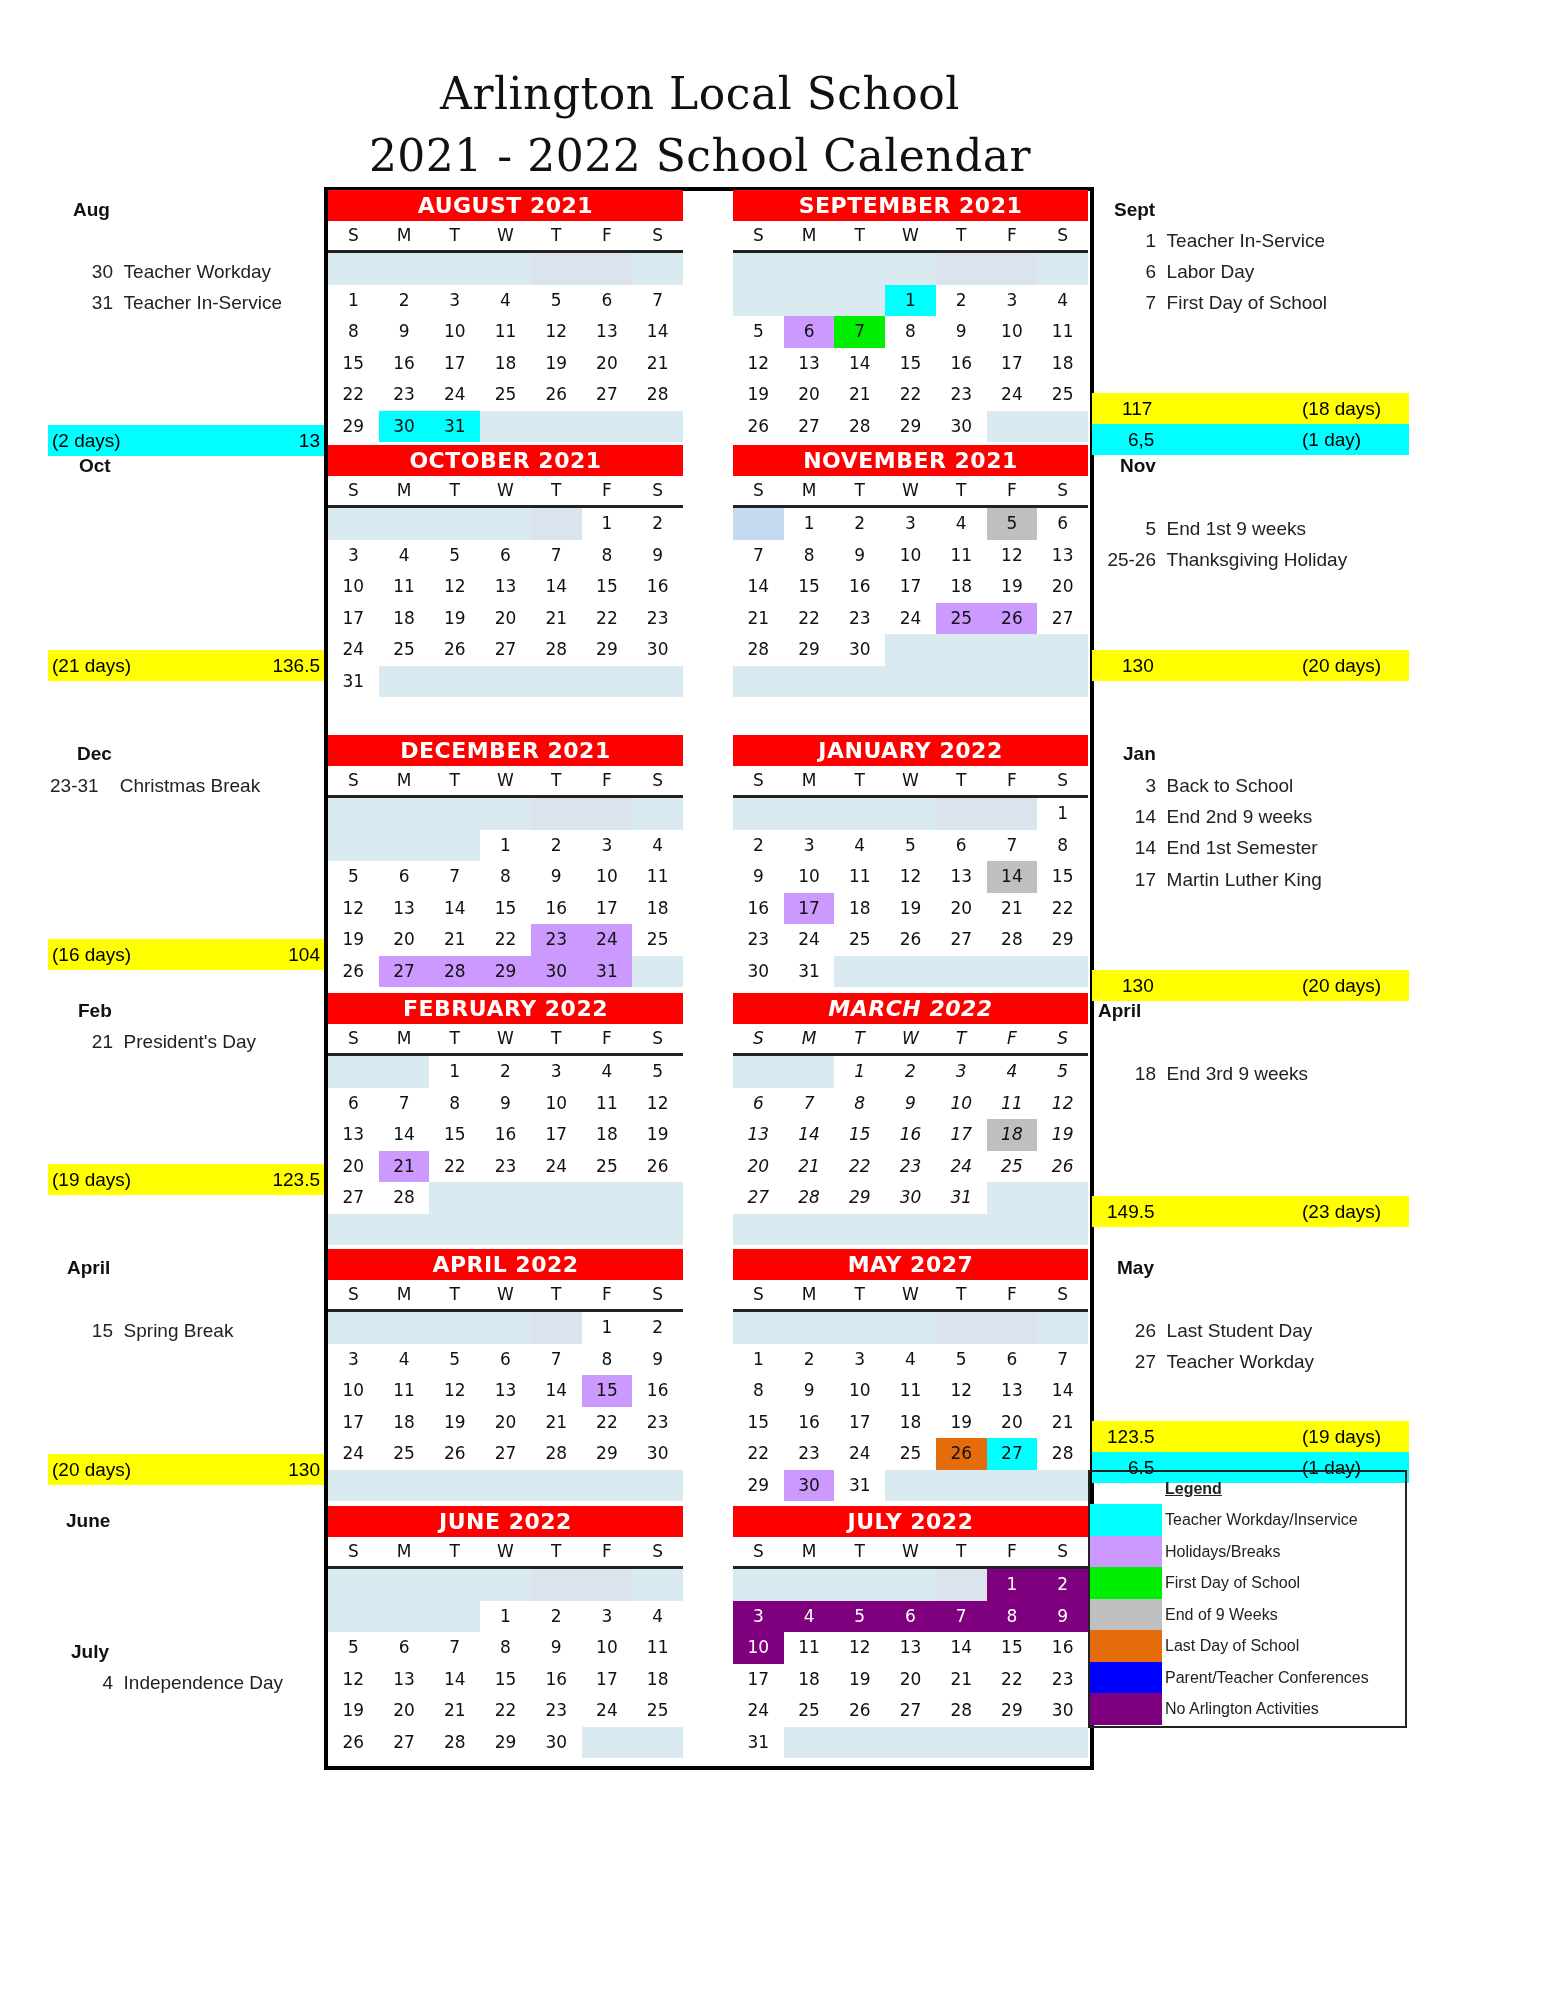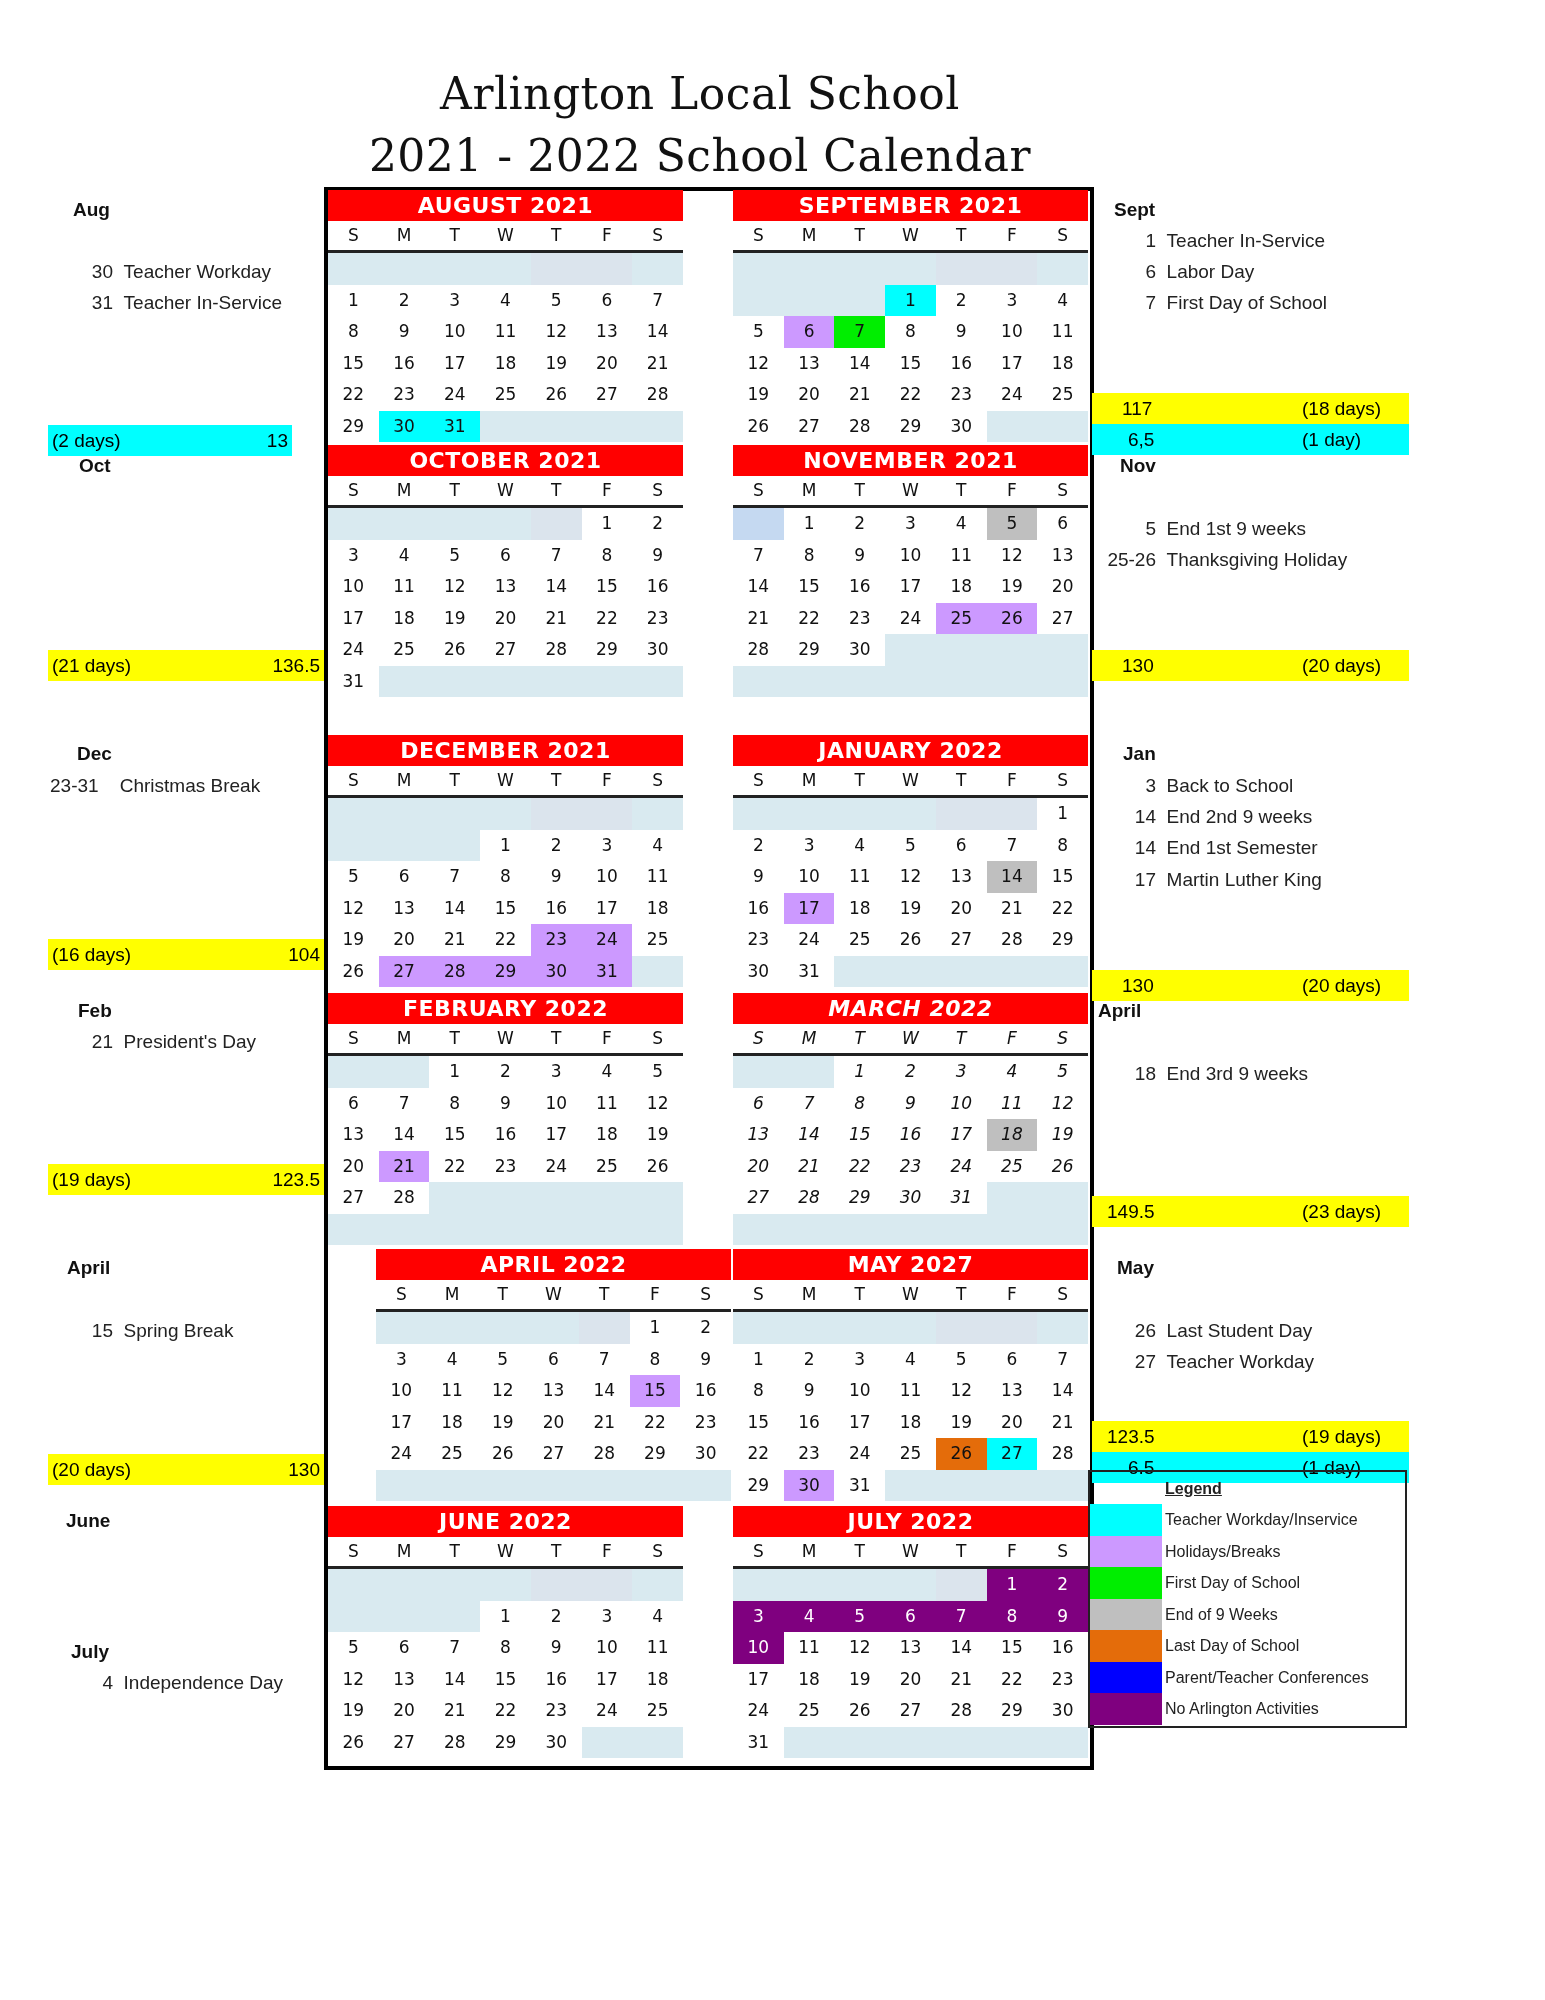--- a/index.html
+++ b/index.html
@@ -485,21 +485,21 @@
       <div class="cell blank"></div>
       <div class="cell blank"></div>
       <div class="cell blank"></div>
       <div class="cell blank"></div>
       <div class="cell blank"></div>
       <div class="cell blank"></div>
       <div class="cell blank"></div>
       <div class="cell blank"></div>
     </div>
   </div>
-<div class="month" style="left:328px;top:1249px;padding-left:48px;">
+<div class="month" style="left:328px;top:1249px;">
     <div class="mhead">APRIL 2022</div>
     <div class="dow">
       <span>S</span>
       <span>M</span>
       <span>T</span>
       <span>W</span>
       <span>T</span>
       <span>F</span>
       <span>S</span>
     </div>
@@ -713,21 +713,21 @@
       <div class="cell blank"></div>
       <div class="cell blank"></div>
       <div class="cell blank"></div>
       <div class="cell blank"></div>
     </div>
   </div>
 
 <div class="side-title" style="left:73px;top:199px;">Aug</div>
 <div class="ev" style="left:70px;top:261px;"><span class="d" style="width:43px">30</span>&nbsp;&nbsp;<span>Teacher Workday</span></div>
 <div class="ev" style="left:70px;top:292px;"><span class="d" style="width:43px">31</span>&nbsp;&nbsp;<span>Teacher In-Service</span></div>
-<div class="bar cyan" style="left:48px;top:381px;width:244px;">
+<div class="bar cyan" style="left:48px;top:381px;width:276px;">
     <span class="a">(2 days)</span>
     <span class="b">13</span>
   </div>
 
 <div class="side-title" style="left:79px;top:455px;">Oct</div>
 <div class="bar yellow" style="left:48px;top:606px;width:276px;">
     <span class="a">(21 days)</span>
     <span class="b">136.5</span>
   </div>
 

